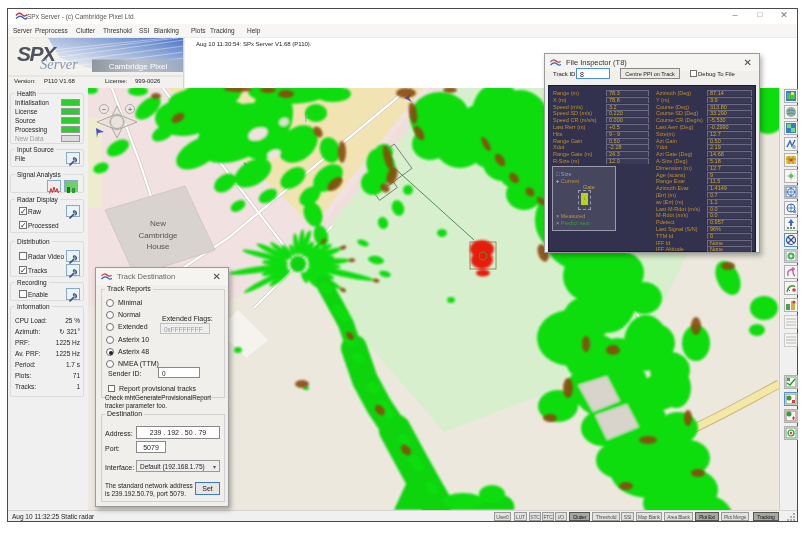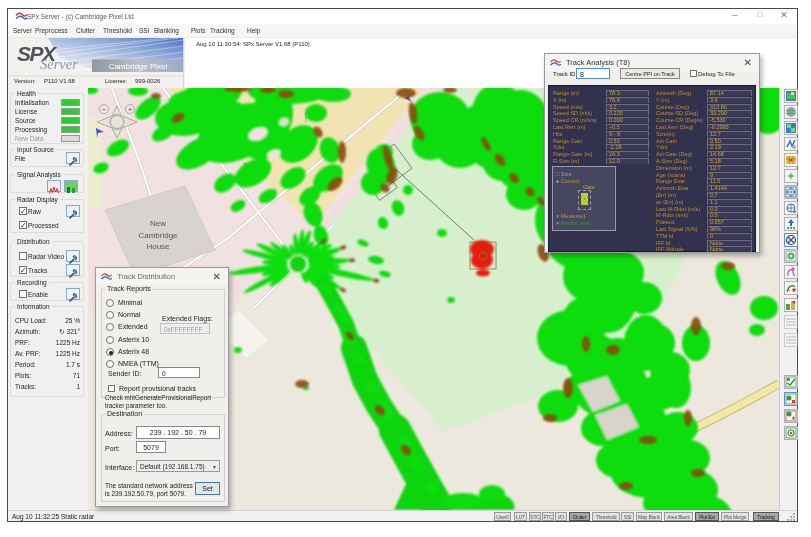--- a/index.html
+++ b/index.html
@@ -588,21 +588,21 @@
           </g>
         </svg>
   </div>
 </div>
 <div class="dlg" style="left:544px;top:53px;width:216px;height:200px">
       <div class="dlgtitle">
         <svg style="position:absolute;left:5px;top:4px" width="11" height="10" viewBox="0 0 11 10">
           <path d="M0.5 4 Q3 0.5 6 3 T10.5 3" stroke="#d03030" fill="none" stroke-width="1.2"></path>
           <path d="M0.5 7 Q4 3.5 7 6 T10.5 6" stroke="#3060c0" fill="none" stroke-width="1.2"></path>
         </svg>
-        <span style="position:absolute;left:21px;top:4px">Track Analysis (T8)</span>
+        <span style="position:absolute;left:21px;top:4px">File Inspector (T8)</span>
         <span class="dlgx">✕</span>
       </div>
       <div style="position:absolute;left:8px;top:17px;font-size:6px;color:#222;white-space:nowrap">Track ID</div>
       <div style="position:absolute;left:31px;top:14px;width:34px;height:11px;background:#fff;border:1px solid #4a90d9;font-size:7px;color:#222;padding:1.5px 0 0 3px">8</div>
       <div style="position:absolute;left:75px;top:14px;width:60px;height:11px;background:#ece9e2;border:1px solid #888;font-size:5.5px;color:#222;text-align:center;line-height:10px;white-space:nowrap">Centre PPI on Track</div>
       <div style="position:absolute;left:145px;top:16px;width:7px;height:7px;background:#fff;border:1px solid #707070"></div>
       <div style="position:absolute;left:153px;top:17px;font-size:6px;color:#222;white-space:nowrap">Debug To File</div>
       <div style="position:absolute;left:3px;top:31px;width:208px;height:167px;background:#32324e;border:1px solid #1a1a38">
         <div style="position:absolute;left:4px;top:4.0px;font-size:5.5px;color:#bf9030;white-space:nowrap">Range (m)</div>
         <div style="position:absolute;left:57px;top:4.0px;width:43px;height:6px;background:#3a3a55;border:1px solid #6a6a85;border-width:1px 1px 0 1px;font-size:5.5px;color:#cfa62e;line-height:5px;padding-left:2px">78.3</div>
@@ -685,21 +685,21 @@
           <div style="position:absolute;left:3px;top:53px;font-size:5.5px;color:#3aa03a"><span style="color:#b0b0b0">×</span> Predict next</div>
         </div>
       </div>
     </div>
     <div class="dlg" style="left:95px;top:267px;width:134px;height:240px">
       <div class="dlgtitle">
         <svg style="position:absolute;left:5px;top:4px" width="11" height="10" viewBox="0 0 11 10">
           <path d="M0.5 4 Q3 0.5 6 3 T10.5 3" stroke="#d03030" fill="none" stroke-width="1.2"></path>
           <path d="M0.5 7 Q4 3.5 7 6 T10.5 6" stroke="#3060c0" fill="none" stroke-width="1.2"></path>
         </svg>
-        <span style="position:absolute;left:21px;top:4px;color:#666">Track Distribution</span>
+        <span style="position:absolute;left:21px;top:4px;color:#666">Track Destination</span>
         <span class="dlgx">✕</span>
       </div>
       <div style="position:absolute;left:5px;top:21px;width:124px;height:109px;border:1px solid #d0d0d0"></div>
       <div style="position:absolute;left:9px;top:17px;background:#f0efec;padding:0 2px;font-size:7px;color:#222">Track Reports</div>
       <div style="position:absolute;left:10px;top:31px;width:8px;height:8px;border-radius:50%;background:#fff;border:1px solid #707070"></div>
       <div style="position:absolute;left:22px;top:31px;font-size:7px;color:#222">Minimal</div>
       <div style="position:absolute;left:10px;top:43px;width:8px;height:8px;border-radius:50%;background:#fff;border:1px solid #707070"></div>
       <div style="position:absolute;left:22px;top:43px;font-size:7px;color:#222">Normal</div>
       <div style="position:absolute;left:10px;top:55px;width:8px;height:8px;border-radius:50%;background:#fff;border:1px solid #707070"></div>
       <div style="position:absolute;left:22px;top:55px;font-size:7px;color:#222">Extended</div>

